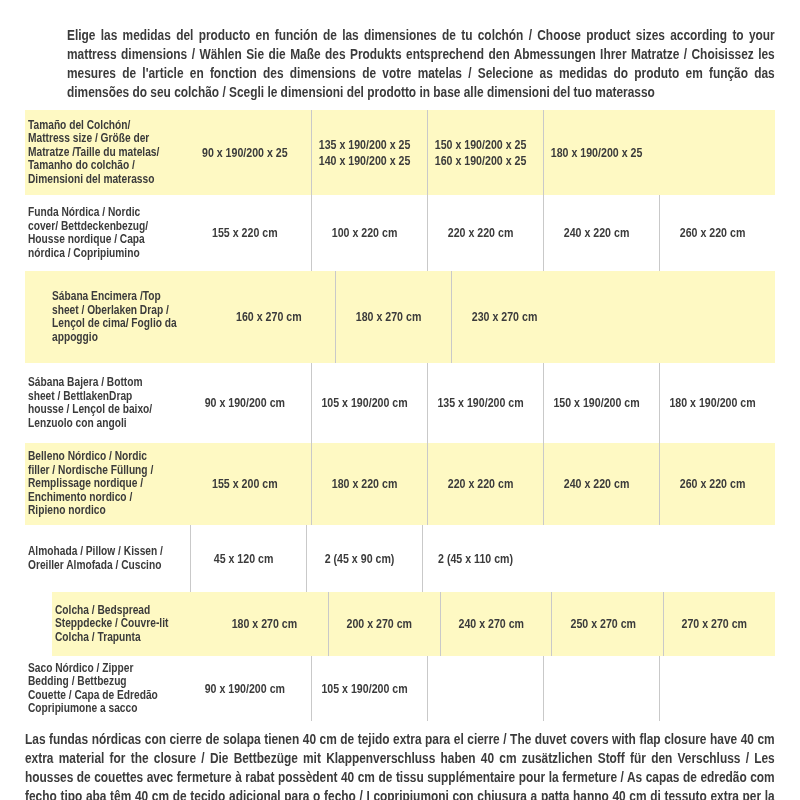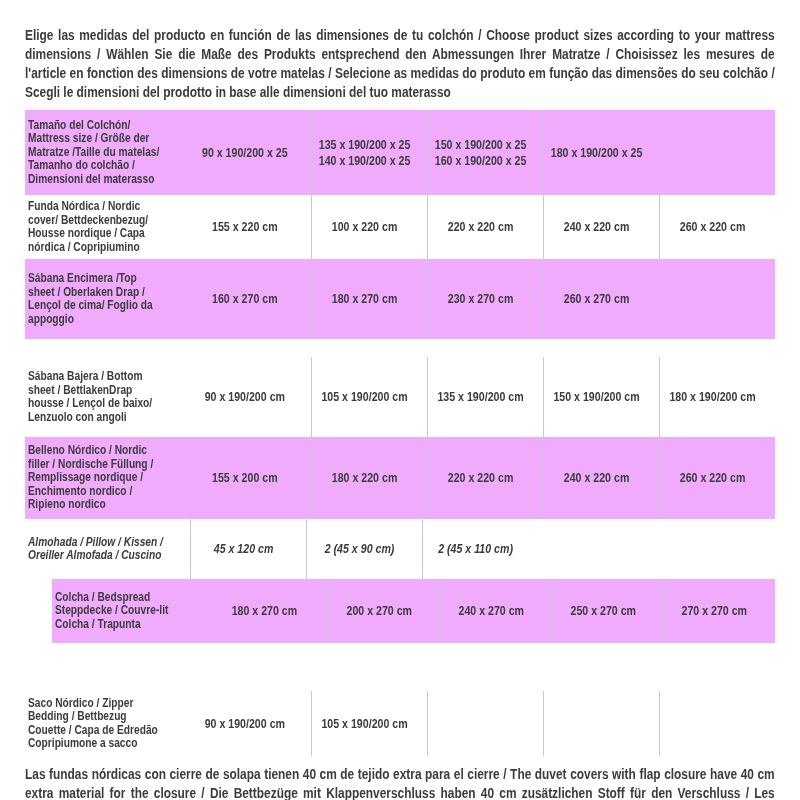--- a/index.html
+++ b/index.html
@@ -28,29 +28,29 @@
     text-align:center;
   }
 
   .intro, .footnote{
     font-size:14px;
     font-weight:700;
     line-height:19px;
     text-align:justify;
     color:#3b3b3b;
   }
-  .intro{margin-bottom:8px;}
+  .intro{margin-bottom:8px;margin-left:42px;}
   .footnote{margin-top:9px;}
 
   .table{width:750px;}
   .row{
     display:flex;
     align-items:stretch;
   }
-  .row.shaded{background:#f0abfc;}
+  .row.shaded{background:#fef9c3;}
   .cell{
     display:flex;
     align-items:center;
     box-sizing:border-box;
     overflow:hidden;
   }
   .cell.label{
     width:165px;
     padding:4px 2px 4px 3px;
     font-size:12px;
@@ -63,27 +63,27 @@
     font-size:12.5px;
     font-weight:700;
     line-height:16px;
     text-align:center;
     white-space:pre-line;
   }
   .cell.v1{width:121px;}
   .cell.v2,.cell.v3,.cell.v4,.cell.v5{width:116px;border-left:1px solid #c9c9c9;}
 
   .r1{height:85px;}
-  .r2{height:64px;}
-  .r3{height:80px;}
-  .r4{height:80px;margin-top:18px;}
+  .r2{height:76px;}
+  .r3{height:92px;padding-left:24px;}
+  .r4{height:80px;}
   .r5{height:82px;justify-content:space-between;}
-  .r6{height:60px;font-style:italic;}
+  .r6{height:67px;}
   .r7{height:64px;margin-left:27px;}
-  .r8{height:65px;margin-top:48px;}
+  .r8{height:65px;}
 </style>
 </head>
 <body>
 
 <div class="page">
 
   <p class="intro">
       <span class="cond">Elige las medidas del producto en función de las dimensiones de tu colchón / Choose product sizes according to your mattress dimensions / Wählen Sie die Maße des Produkts entsprechend den Abmessungen Ihrer Matratze / Choisissez les mesures de l'article en fonction des dimensions de votre matelas / Selecione as medidas do produto em função das dimensões do seu colchão / Scegli le dimensioni del prodotto in base alle dimensioni del tuo materasso</span>
     </p>
 
@@ -112,21 +112,20 @@
       <div class="cell val v5"><span class="cond-center">260 x 220 cm</span></div>
     </div>
 
     <div class="row shaded r3">
       <div class="cell label">
           <span class="cond">Sábana Encimera /Top sheet / Oberlaken Drap / Lençol de cima/ Foglio da appoggio</span>
         </div>
       <div class="cell val v1"><span class="cond-center">160 x 270 cm</span></div>
       <div class="cell val v2"><span class="cond-center">180 x 270 cm</span></div>
       <div class="cell val v4"><span class="cond-center">230 x 270 cm</span></div>
-      <div class="cell val v5"><span class="cond-center">260 x 270 cm</span></div>
     </div>
 
     <div class="row r4">
       <div class="cell label">
           <span class="cond">Sábana Bajera / Bottom sheet / BettlakenDrap housse / Lençol de baixo/ Lenzuolo con angoli</span>
         </div>
       <div class="cell val v1"><span class="cond-center">90 x 190/200 cm</span></div>
       <div class="cell val v2"><span class="cond-center">105 x 190/200 cm</span></div>
       <div class="cell val v3"><span class="cond-center">135 x 190/200 cm</span></div>
       <div class="cell val v4"><span class="cond-center">150 x 190/200 cm</span></div>

